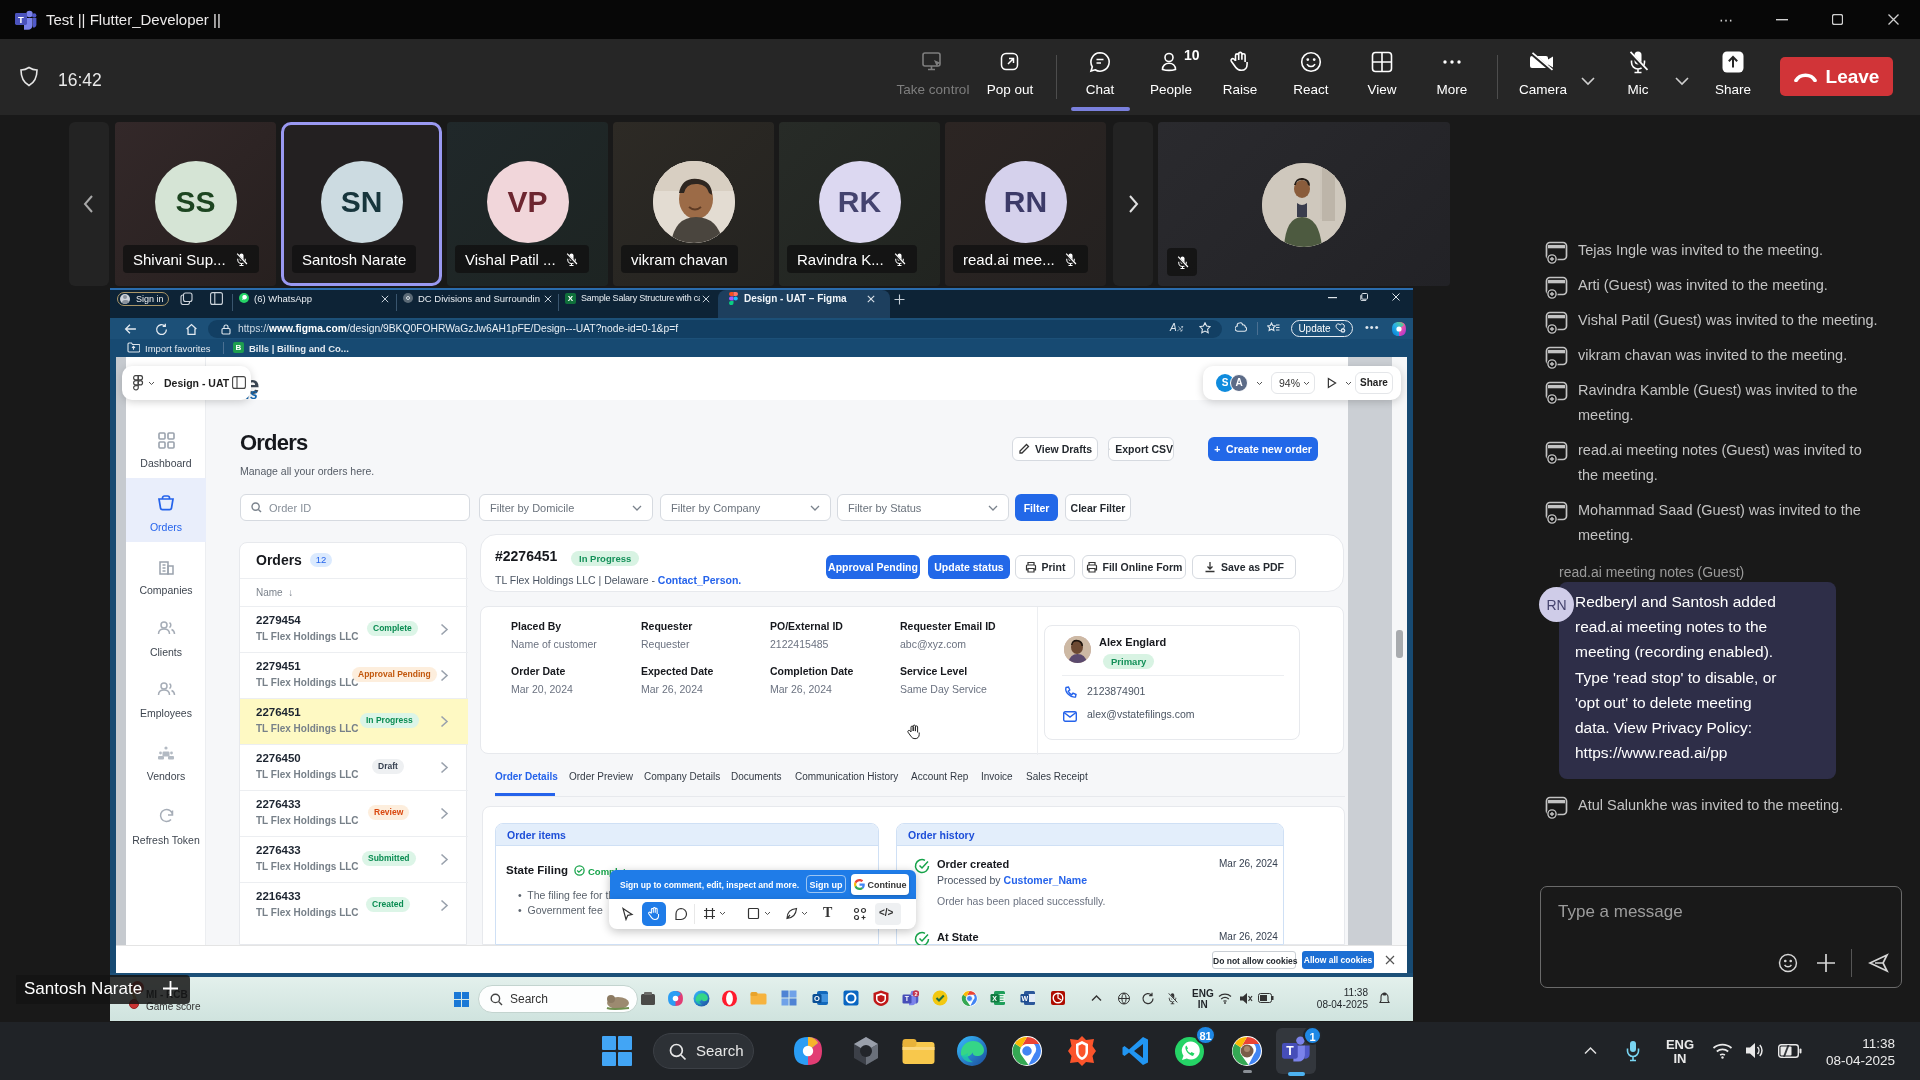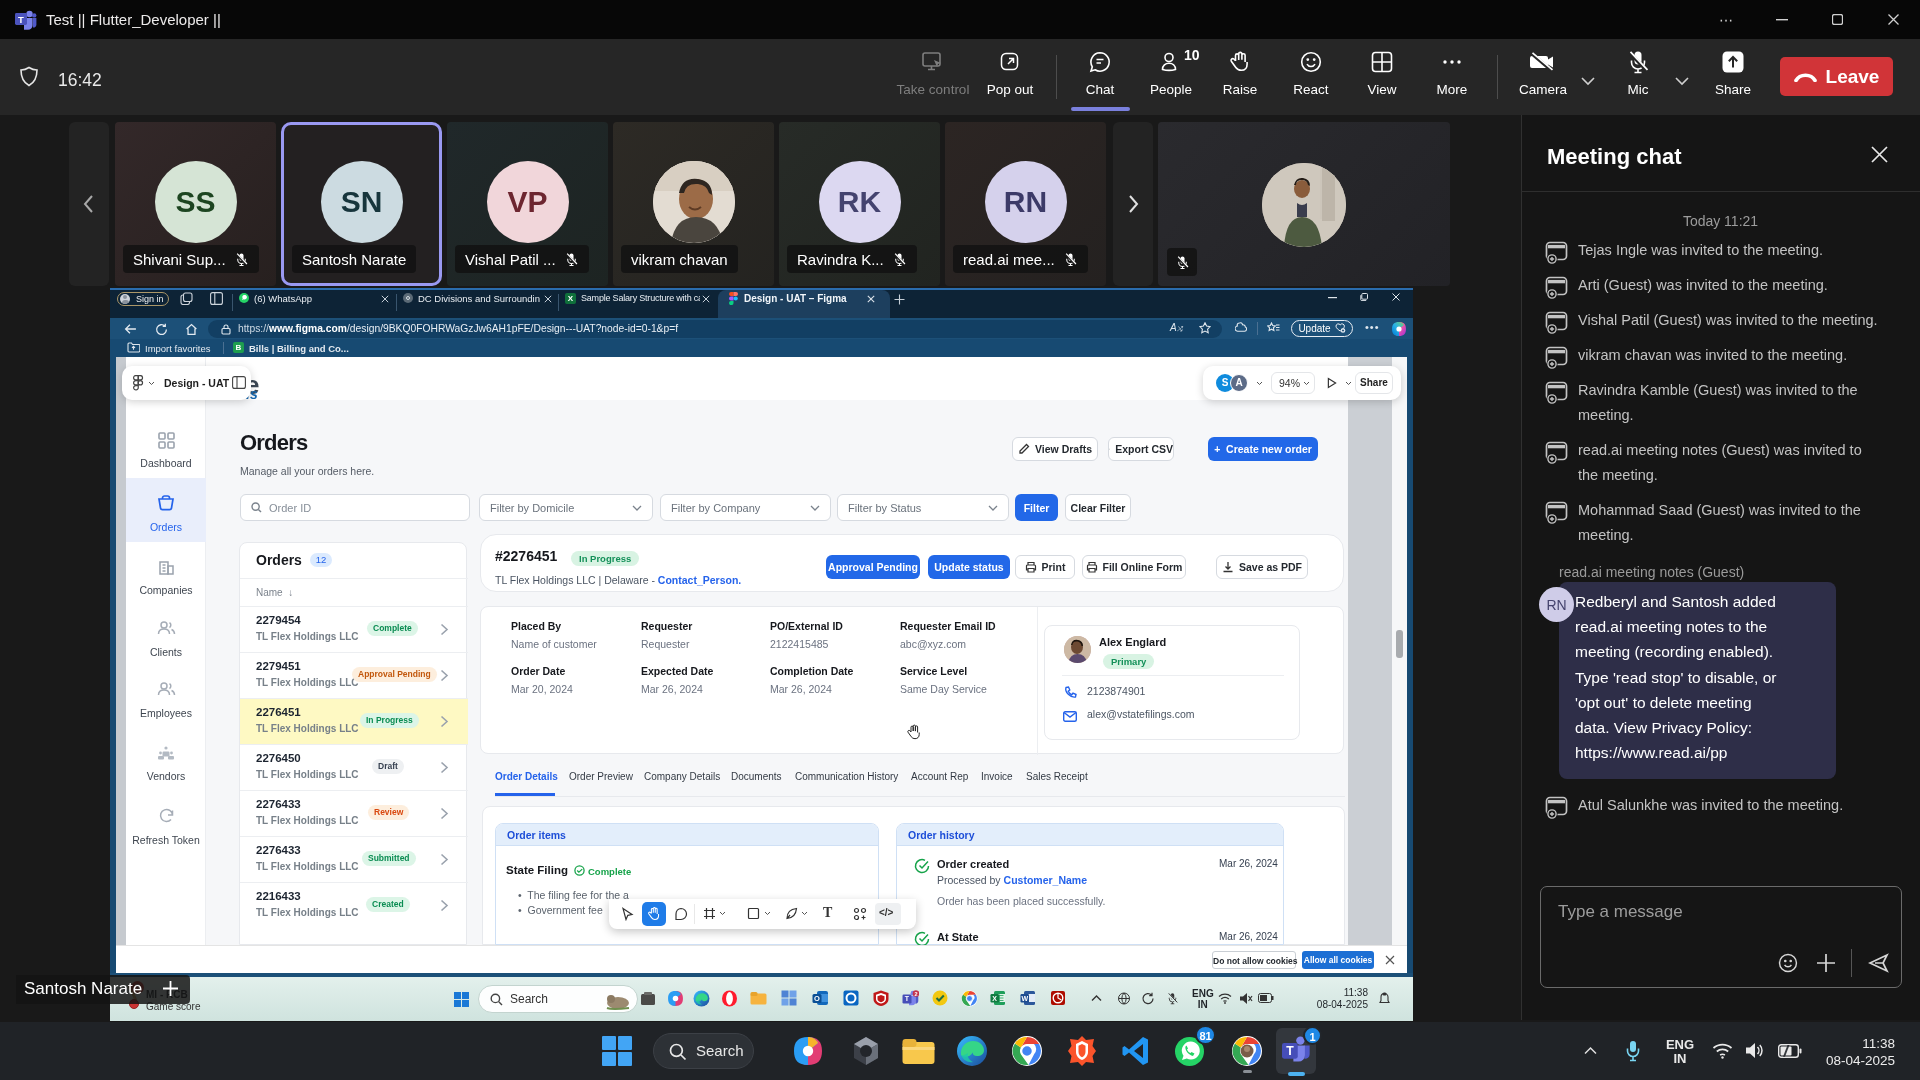--- a/index.html
+++ b/index.html
@@ -296,29 +296,20 @@
     </div>
 
     <div class="abs" style="left:16px;top:975px;width:174px;height:29px;background:rgba(20,20,20,0.85);border-radius:0 4px 4px 0;z-index:30">
       <span style="position:absolute;left:8px;top:4px;color:#fff;font-size:17px;white-space:nowrap">Santosh Narate</span>
       <svg style="position:absolute;left:146px;top:5px" width="17" height="17" viewBox="0 0 17 17" stroke="#fff" stroke-width="1.8">
           <path d="M8.5 1 v15 M1 8.5 h15"></path>
         </svg>
     </div>
   </div>
 
-  <div id="chat">
-    <div class="abs" style="left:0;top:0;width:1px;height:905px;background:#303030"></div>
-    <div class="abs" style="left:26px;top:29px;color:#fff;font-size:22px;font-weight:bold">Meeting chat</div>
-    <svg class="abs" style="left:350px;top:31px" width="17" height="17" viewBox="0 0 17 17" stroke="#e8e8e8" stroke-width="1.7">
-        <path d="M1 1 L16 16 M16 1 L1 16"></path>
-      </svg>
-    <div class="abs" style="left:0px;top:76px;width:399px;height:1px;background:#2e2e2e"></div>
-    <div class="abs" style="left:0;top:98px;width:399px;text-align:center;color:#9c9c9c;font-size:14px">Today 11:21</div>
-  </div>
 
   <div id="chatmsgs">
     <svg class="sysico" style="top:238px" width="27" height="27" viewBox="0 0 27 27">
         <rect x="3.5" y="4.5" width="20" height="17" rx="3.5" fill="none" stroke="#c3c3c3" stroke-width="1.7"></rect>
         <path d="M5 8.6 h17" stroke="#c3c3c3" stroke-width="3.4"></path>
         <circle cx="9" cy="21" r="5.6" fill="#151515"></circle>
         <circle cx="9" cy="21" r="4.1" fill="none" stroke="#c3c3c3" stroke-width="1.4"></circle>
         <path d="M9 18.9 v4.2 M6.9 21 h4.2" stroke="#c3c3c3" stroke-width="1.4"></path>
       </svg>
     <svg class="sysico" style="top:273px" width="27" height="27" viewBox="0 0 27 27">
@@ -721,21 +712,21 @@
           <div class="pill-g" style="left:90px;top:16px">In Progress</div>
           <div class="abs" style="left:14px;top:39px;color:#4b5563;font-size:10.5px">TL Flex Holdings LLC | Delaware - <span style="color:#2563eb;font-weight:bold">Contact_Person.</span></div>
           <div class="btn-b" style="left:345px;top:20px;width:94px">Approval Pending</div>
           <div class="btn-b" style="left:447px;top:20px;width:82px">Update status</div>
           <div class="btn-o" style="left:534px;top:20px;width:60px"><svg width="12" height="12" viewBox="0 0 12 12" fill="none" stroke="#333" stroke-width="1.2">
                 <path d="M3 4 V1.5 h6 V4 M3 9 h-1.5 V5 a1 1 0 0 1 1-1 h7 a1 1 0 0 1 1 1 v4 H9 M3 7.5 h6 V11 H3 Z"></path>
               </svg>Print</div>
           <div class="btn-o" style="left:601px;top:20px;width:104px"><svg width="12" height="12" viewBox="0 0 12 12" fill="none" stroke="#333" stroke-width="1.2">
                 <path d="M3 4 V1.5 h6 V4 M3 9 h-1.5 V5 a1 1 0 0 1 1-1 h7 a1 1 0 0 1 1 1 v4 H9 M3 7.5 h6 V11 H3 Z"></path>
               </svg>Fill Online Form</div>
-          <div class="btn-o" style="left:735px;top:20px;width:92px"><svg width="12" height="12" viewBox="0 0 12 12" fill="none" stroke="#333" stroke-width="1.3">
+          <div class="btn-o" style="left:711px;top:20px;width:104px"><svg width="12" height="12" viewBox="0 0 12 12" fill="none" stroke="#333" stroke-width="1.3">
                 <path d="M6 1 v6.5 M3.5 5.5 L6 8 l2.5-2.5 M1.5 10.5 h9"></path>
               </svg>Save as PDF</div>
         </div>
 
         <div class="abs" style="left:354px;top:249px;width:864px;height:148px;background:#fff;border:1px solid #e7e9ed;border-radius:8px">
           <div class="ilbl" style="left:30px;top:13px">Placed By</div>
           <div class="ival" style="left:30px;top:31px">Name of customer</div>
           <div class="ilbl" style="left:160px;top:13px">Requester</div>
           <div class="ival" style="left:160px;top:31px">Requester</div>
           <div class="ilbl" style="left:289px;top:13px">PO/External ID</div>
@@ -818,20 +809,33 @@
           <div class="abs" style="left:40px;top:50px;color:#4b5563;font-size:10.5px">Processed by <span style="color:#2563eb;font-weight:bold">Customer_Name</span></div>
           <div class="abs" style="left:40px;top:71px;color:#6b7280;font-size:10.5px">Order has been placed successfully.</div>
           <svg class="abs" style="left:17px;top:107px" width="16" height="16" viewBox="0 0 16 16" fill="none" stroke="#16a34a" stroke-width="1.5">
               <path d="M14.5 8 A6.5 6.5 0 1 1 11 2.3"></path>
               <path d="M5.5 7.5 l2.5 2.5 L14 3.5"></path>
             </svg>
           <div class="abs" style="left:40px;top:107px;color:#16181d;font-size:11px;font-weight:bold">At State</div>
           <div class="abs" style="left:322px;top:107px;color:#374151;font-size:10px">Mar 26, 2024</div>
         </div>
 
+        <div class="abs" style="left:484px;top:513px;width:306px;height:29px;background:#1f7ce8;border-radius:6px 6px 0 0;box-shadow:0 2px 8px rgba(0,0,0,0.25)">
+          <div class="abs" style="left:10px;top:10px;color:#fff;font-size:8.5px;font-weight:bold">Sign up to comment, edit, inspect and more.</div>
+          <div class="abs" style="left:196px;top:5px;width:40px;height:18px;border:1px solid #9cc5f2;border-radius:4px;color:#fff;font-size:9px;font-weight:bold;text-align:center;line-height:18px">Sign up</div>
+          <div class="abs" style="left:241px;top:4px;width:58px;height:21px;background:#fff;border-radius:4px;display:flex;align-items:center;justify-content:center;gap:3px;box-shadow:0 1px 3px rgba(0,0,0,0.2)">
+            <svg width="11" height="11" viewBox="0 0 48 48">
+                <path fill="#EA4335" d="M24 9.5c3.54 0 6.71 1.22 9.21 3.6l6.85-6.85C35.9 2.38 30.47 0 24 0 14.62 0 6.51 5.38 2.56 13.22l7.98 6.19C12.43 13.72 17.74 9.5 24 9.5z"></path>
+                <path fill="#4285F4" d="M46.98 24.55c0-1.57-.15-3.09-.38-4.55H24v9.02h12.94c-.58 2.96-2.26 5.48-4.78 7.18l7.73 6c4.51-4.18 7.09-10.36 7.09-17.65z"></path>
+                <path fill="#FBBC05" d="M10.53 28.59c-.48-1.45-.76-2.99-.76-4.59s.27-3.14.76-4.59l-7.98-6.19C.92 16.46 0 20.12 0 24c0 3.88.92 7.54 2.56 10.78l7.97-6.19z"></path>
+                <path fill="#34A853" d="M24 48c6.48 0 11.93-2.13 15.89-5.81l-7.73-6c-2.15 1.45-4.92 2.3-8.16 2.3-6.26 0-11.57-4.22-13.47-9.91l-7.98 6.19C6.51 42.62 14.62 48 24 48z"></path>
+              </svg>
+            <span style="color:#333;font-size:9px;font-weight:bold">Continue</span>
+          </div>
+        </div>
 
         <div class="abs" style="left:483px;top:542px;width:307px;height:30px;background:#fff;border-radius:0 0 8px 8px;box-shadow:0 3px 10px rgba(0,0,0,0.22)">
           <svg class="abs" style="left:12px;top:8px" width="13" height="14" viewBox="0 0 13 14" fill="none" stroke="#333" stroke-width="1.2">
               <path d="M2 1.5 L11 7.5 L6.8 8.3 L5 12.5 Z"></path>
             </svg>
           <div class="abs" style="left:33px;top:3px;width:24px;height:24px;background:#1f7ce8;border-radius:5px"></div>
           <svg class="abs" style="left:38px;top:7px" width="14" height="16" viewBox="0 0 16 17">
               <path d="M5 8 V3.2 a1.1 1.1 0 0 1 2.2 0 V7 M7.2 7 V2.2 a1.1 1.1 0 0 1 2.2 0 V7 M9.4 7.2 V3 a1.1 1.1 0 0 1 2.2 0 V8.5 M5 7.8 l-1.3-1.2 a1.2 1.2 0 0 0 -1.7 1.6 l3.2 4.5 a4.7 4.7 0 0 0 3.8 2 c2.6 0 4.2-1.7 4.2-4.2 V8.5" fill="none" stroke="#fff" stroke-width="1.2"></path>
             </svg>
           <svg class="abs" style="left:65px;top:8px" width="14" height="14" viewBox="0 0 14 14" fill="none" stroke="#333" stroke-width="1.2">

